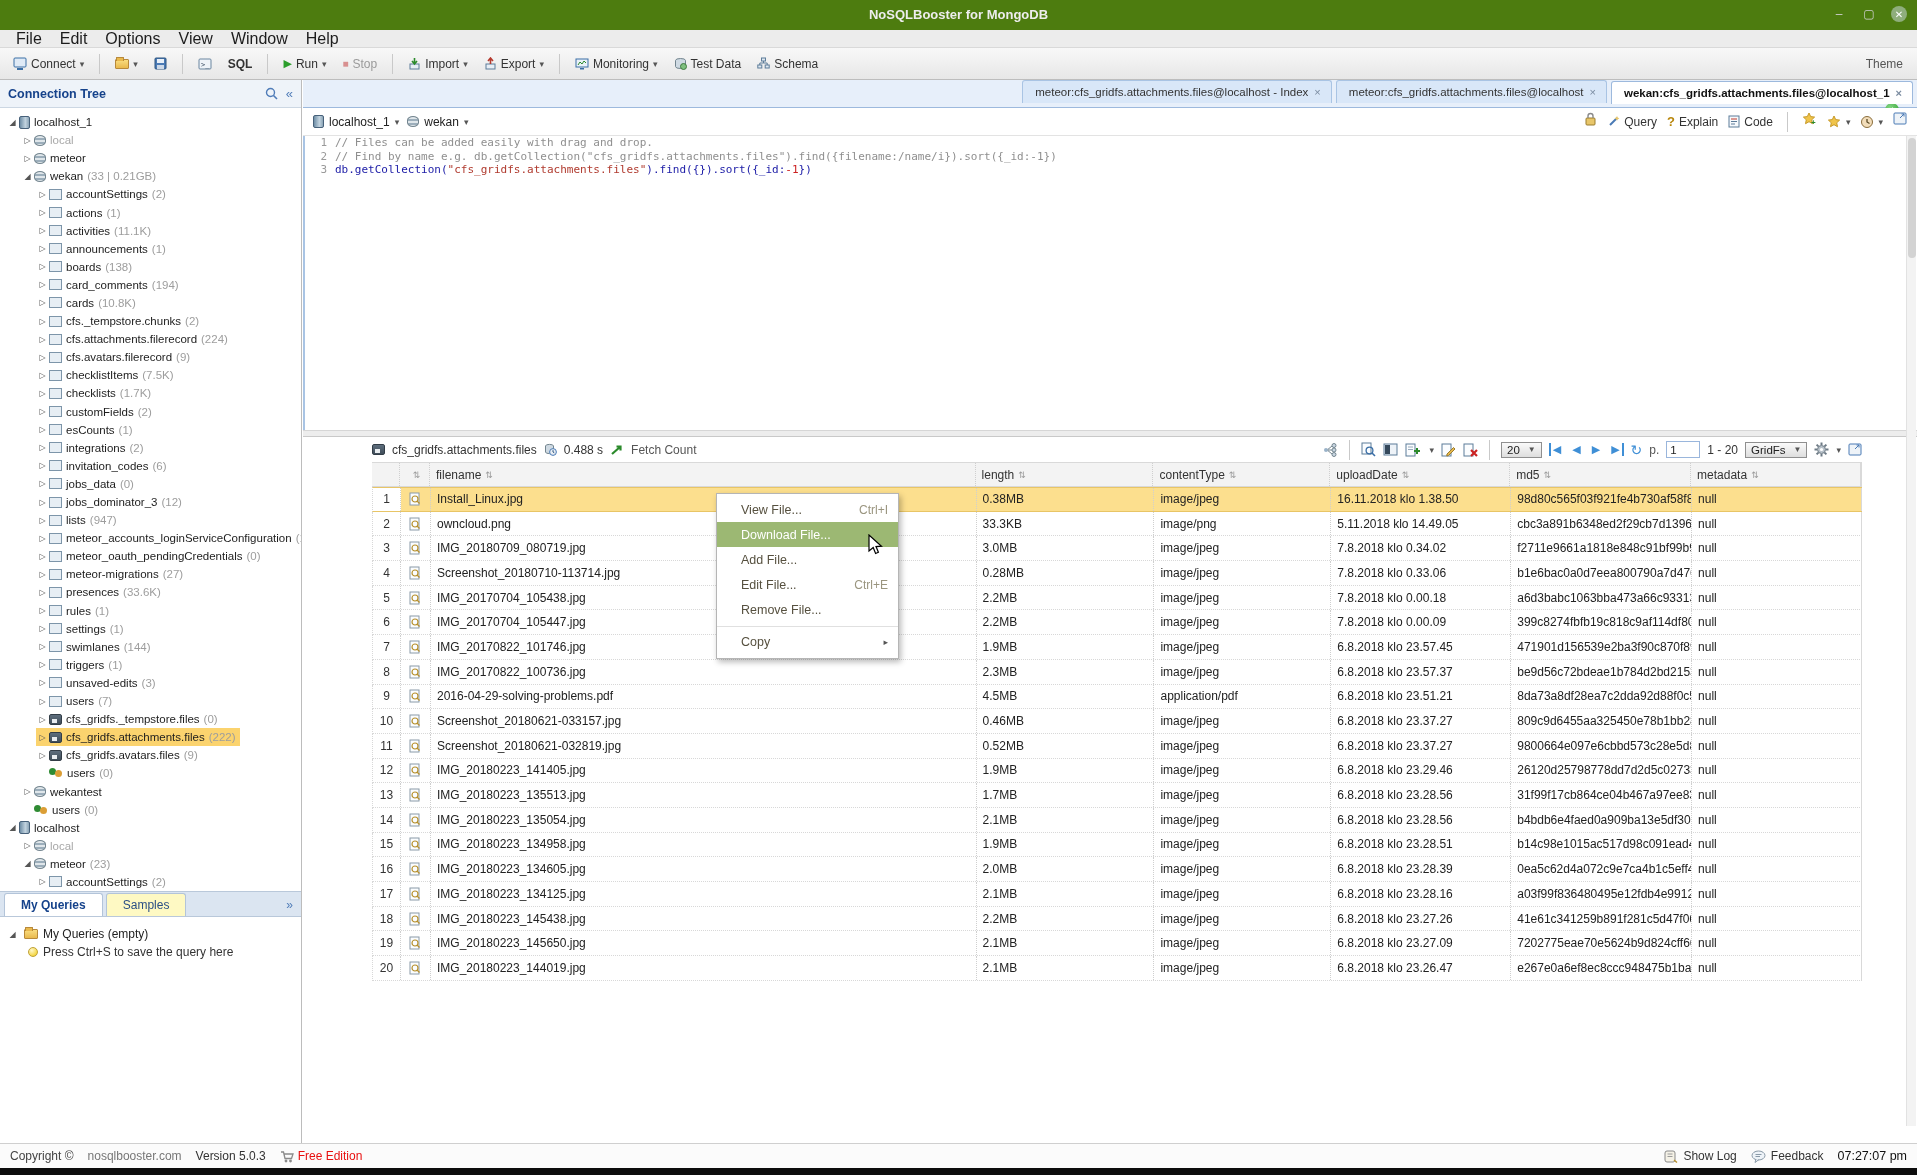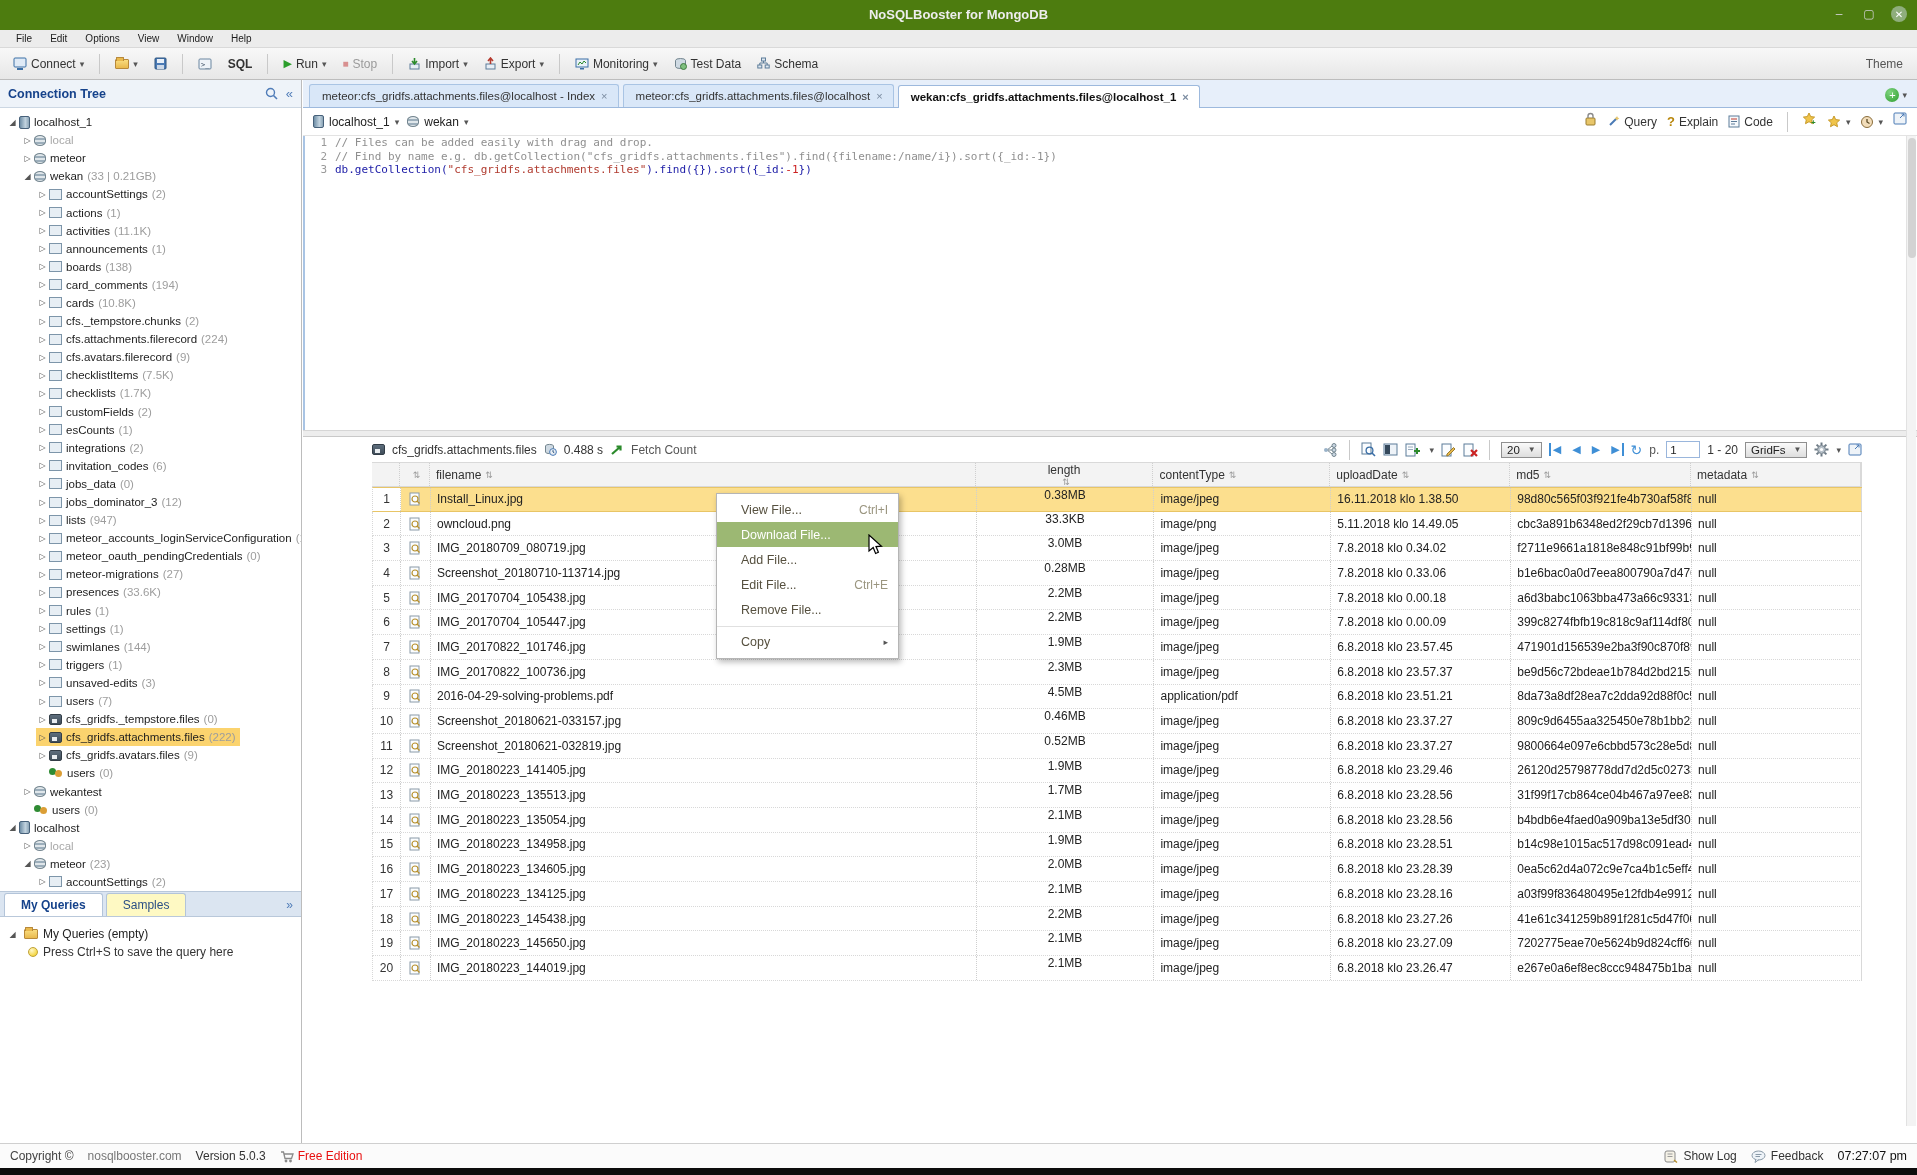--- a/index.html
+++ b/index.html
@@ -8,21 +8,21 @@
 
   
   .titlebar { position:absolute; left:0; top:0; width:1917px; height:30px; background:#4d7c0f; color:#ededed; }
   .titlebar .title { position:absolute; left:0; right:0; top:7px; text-align:center; font-weight:bold; font-size:13px; }
   .wincontrols { position:absolute; right:10px; top:6px; display:flex; gap:14px; align-items:center; }
   .wc { width:16px; height:16px; display:inline-flex; align-items:center; justify-content:center; color:#cfcfcf; font-size:12px; cursor:default; }
   .wc.close { background:#8fae7c; border-radius:50%; color:#fff; font-size:10px; }
 
   
   .menubar { position:absolute; left:0; top:30px; width:1917px; height:18px; background:#ececec; border-bottom:1px solid #d9d9d9; display:flex; align-items:center; padding-left:8px; gap:2px; }
-  .menuitem { padding:1px 8px; font-size:10px; color:#1c1c1c; }
+  .menuitem { padding:1px 8px; font-size:16px; color:#1c1c1c; }
 
   
   .toolbar { position:absolute; left:0; top:48px; width:1917px; height:32px; background:linear-gradient(#f8f8f8,#e7e7e7); border-bottom:1px solid #bdbdbd; display:flex; align-items:center; padding:0 8px; gap:6px; }
   .tbtn { display:inline-flex; align-items:center; gap:4px; padding:3px 5px; border-radius:3px; color:#333; font-size:12px; white-space:nowrap; }
   .caret { font-size:9px; color:#555; }
   .vsep { width:1px; height:20px; background:#c9c9c9; margin:0 4px; }
   .toolbar .spacer { flex:1; }
   .theme-label { color:#555; padding-right:6px; }
   .gi { display:inline-block; vertical-align:middle; }
 
@@ -60,21 +60,21 @@
   .lp-tab { padding:4px 16px; font-size:12px; color:#2b4f85; background:#fef9c3; border:1px solid #b3c4d9; border-bottom:none; border-radius:3px 3px 0 0; margin-right:3px; }
   .lp-tab.active { background:#fff; font-weight:bold; color:#15428b; }
   .lp-tabs .dchev { margin-left:auto; margin-right:8px; margin-bottom:4px; color:#4f7cb8; font-size:12px; }
   .lp-queries { position:absolute; left:0; top:837px; width:100%; bottom:0; background:#fff; padding:8px 0 0 6px; font-size:12px; }
   .qrow { display:flex; align-items:center; gap:5px; height:18px; color:#222; }
   .qrow.hint { padding-left:22px; color:#333; }
 
   
   .rightpane { position:absolute; left:303px; top:80px; width:1614px; height:1063px; background:#fff; }
 
-  .tabstrip { position:absolute; left:0; top:0; width:100%; height:28px; background:#e7effa; border-bottom:1px solid #9db9dd; display:flex; align-items:flex-end; padding-left:6px; }
+  .tabstrip { position:absolute; left:0; top:0; width:100%; height:28px; background:#e7effa; border-bottom:1px solid #9db9dd; display:flex; align-items:flex-end; padding-left:6px;flex-direction:column; }
   .tab { display:inline-flex; align-items:center; gap:6px; padding:5px 10px 5px 12px; font-size:11.5px; color:#333; background:#d9e7f8; border:1px solid #a9c4e4; border-bottom:none; border-radius:3px 3px 0 0; margin-right:4px; max-width:330px; white-space:nowrap; }
   .tab.active { background:#fff; font-weight:bold; color:#111; position:relative; top:1px; border-color:#9db9dd; }
   .tab .x { color:#7a8ba0; font-size:11px; }
   .tabstrip .newtab { margin-left:auto; margin-right:10px; margin-bottom:5px; display:flex; align-items:center; gap:3px; }
   .plus-circle { width:14px; height:14px; border-radius:50%; background:radial-gradient(circle at 35% 30%,#7fd37f,#2e9e2e); color:#fff; font-size:11px; line-height:14px; text-align:center; display:inline-block; }
 
   .crumbbar { position:absolute; left:0; top:28px; width:100%; height:28px; background:#fff; border-bottom:1px solid #e3e3e3; display:flex; align-items:center; padding:0 10px; gap:8px; }
   .crumb { display:inline-flex; align-items:center; gap:5px; font-size:12px; color:#222; }
   .crumbbar .rtools { margin-left:auto; display:flex; gap:10px; color:#333; }
   .rtool { display:inline-flex; align-items:center; gap:4px; font-size:12px; color:#333; }
@@ -100,21 +100,21 @@
   .muted { color:#555; }
 
   
   .grid { position:absolute; left:69px; top:382px; width:1490px; }
   .ghead { display:flex; height:25px; background:#f3f3f3; border:1px solid #d9d9d9; border-left:none; align-items:center; font-size:12px; color:#333; }
   .gc { padding:0 6px; border-right:1px dotted #cfcfcf; overflow:hidden; white-space:nowrap; height:100%; display:flex; align-items:center; }
   .sort { font-size:9px; color:#9a9a9a; margin-left:4px; }
   .c-num { width:28px; justify-content:center; color:#333; }
   .c-ico { width:30px; justify-content:center; }
   .c-filename { width:546px; }
-  .c-length { width:178px;flex-direction:column; }
+  .c-length { width:178px; }
   .c-ctype { width:177px; }
   .c-udate { width:180px; }
   .c-md5 { width:181px; }
   .c-meta { width:170px; border-right:1px solid #d9d9d9; }
   .grow { display:flex; height:24.7px; border-bottom:1px dotted #d8d8d8; border-left:1px dotted #d8d8d8; align-items:center; font-size:12px; color:#222; background:#fff; }
   .grow.selected .gc:not(.c-num) { background:#fcdf8e; }
   .grow.selected { border-top:1px solid #e8c566; border-bottom:1px solid #e8c566; }
 
   
   .ctxmenu { position:absolute; left:716px; top:493px; width:183px; background:#fff; border:1px solid #b5b5b5; box-shadow:2px 3px 6px rgba(0,0,0,.28); z-index:50; padding:3px 0; }

